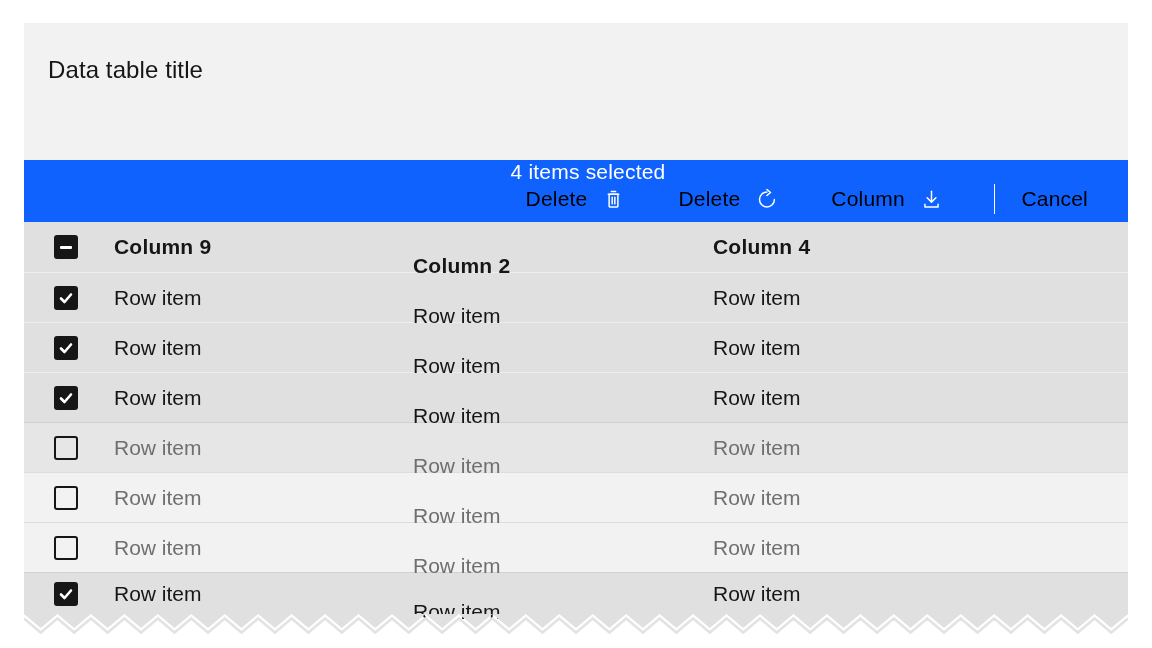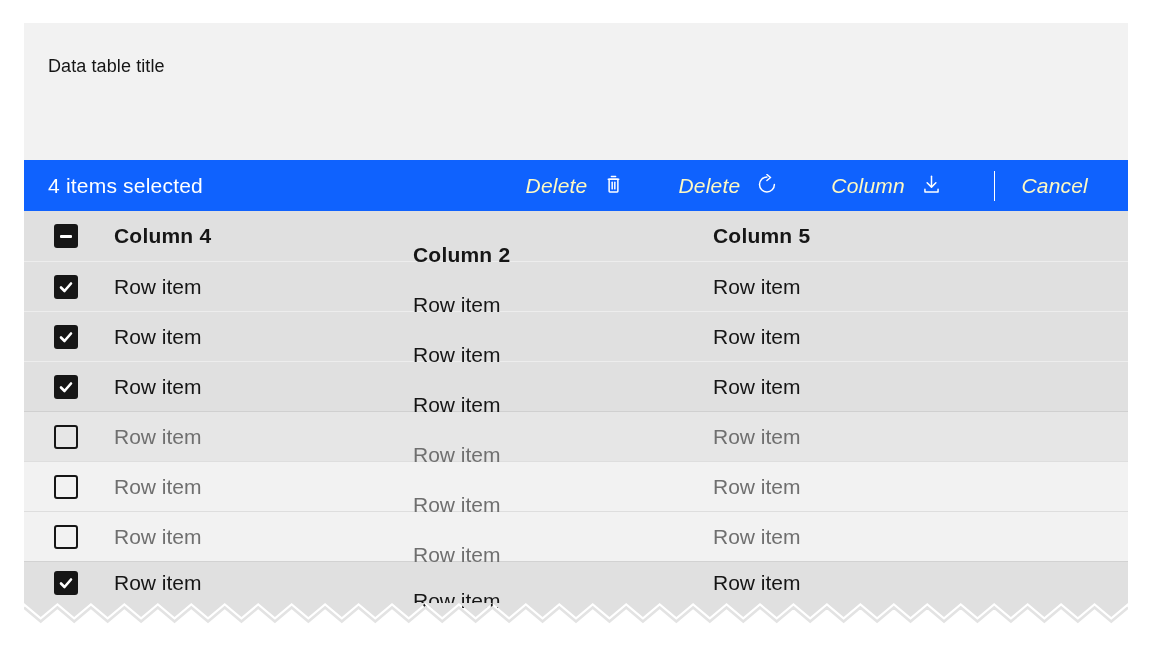--- a/index.html
+++ b/index.html
@@ -1,28 +1,28 @@
 <!DOCTYPE html>
 <html style="--accent: #0f62fe; --title-bg: #f2f2f2; --header-bg: #e0e0e0; --sel-bg: #e0e0e0; --hover-bg: #e6e6e6; --row-bg: #f2f2f2;"><head>
 <meta charset="utf-8">
 <style>
   html,body{margin:0;padding:0;background:#ffffff;width:1152px;height:648px;
     font-family:"Liberation Sans","DejaVu Sans",sans-serif;color:#161616;}
   .container{position:absolute;left:24px;top:23px;width:1104px;}
 
   
   .title-section{background:var(--title-bg,#f2f2f2);height:137px;box-sizing:border-box;padding:33px 24px 0 24px;}
-  .title-section .title{margin:0;font-size:18px;font-weight:400;color:#161616;letter-spacing:.1px;}
+  .title-section .title{margin:0;font-size:24px;font-weight:400;color:#161616;letter-spacing:.1px;}
 
   
-  .batch-bar{background:var(--accent,#0f62fe);height:51px;display:flex;align-items:center;color:#fff;font-size:21px;}
+  .batch-bar{background:var(--accent,#0f62fe);height:62px;display:flex;align-items:center;color:#fff;font-size:21px;flex-direction:column;}
   .batch-summary{margin-left:24px;letter-spacing:.2px;}
   .batch-actions{margin-left:auto;display:flex;align-items:center;}
-  .batch-btn{display:flex;align-items:flex-start;background:none;border:none;color:#fef9c3;
-    font-size:21px;font-family:inherit;padding:0;margin-left:54px;cursor:pointer;letter-spacing:.2px;font-style:italic;}
+  .batch-btn{display:flex;align-items:center;background:none;border:none;color:#000000;
+    font-size:21px;font-family:inherit;padding:0;margin-left:54px;cursor:pointer;letter-spacing:.2px;}
   .batch-btn .icon{margin-left:16px;display:flex;align-items:center;}
   .batch-btn svg{stroke:#ffffff;fill:none;stroke-width:1.7;stroke-linecap:round;stroke-linejoin:round;}
   .batch-divider{width:1.5px;height:30px;background:#ffffff;margin-left:52px;}
   .cancel-btn{margin-left:26px;margin-right:40px;}
 
   
   .thead,.trow{display:flex;align-items:center;height:50px;font-size:21px;box-sizing:border-box;}
   .thead{background:var(--header-bg,#e0e0e0);font-weight:700;color:#161616;letter-spacing:.2px;}
   .trow.selected{background:var(--sel-bg,#e0e0e0);color:#161616;border-top:1px solid #ededed;}
   .trow.hover{background:var(--hover-bg,#e6e6e6);color:#6f6f6f;border-top:1px solid #d0d0d0;}
@@ -96,23 +96,23 @@
       <button class="batch-btn cancel-btn">
         <span>Cancel</span>
       </button>
     </div>
   </div>
 
   <div class="thead">
     <div class="c-cb">
       <div class="checkbox indeterminate"></div>
     </div>
-    <div class="c-1">Column 4</div>
+    <div class="c-1">Column 9</div>
     <div class="c-2">Column 2</div>
-    <div class="c-3">Column 5</div>
+    <div class="c-3">Column 4</div>
   </div>
 
   <div class="trow selected">
     <div class="c-cb">
         <div class="checkbox checked">
           <svg viewBox="0 0 16 16">
             <polyline points="3,8.5 6.5,12 13,4.5"></polyline>
           </svg>
         </div>
       </div>

